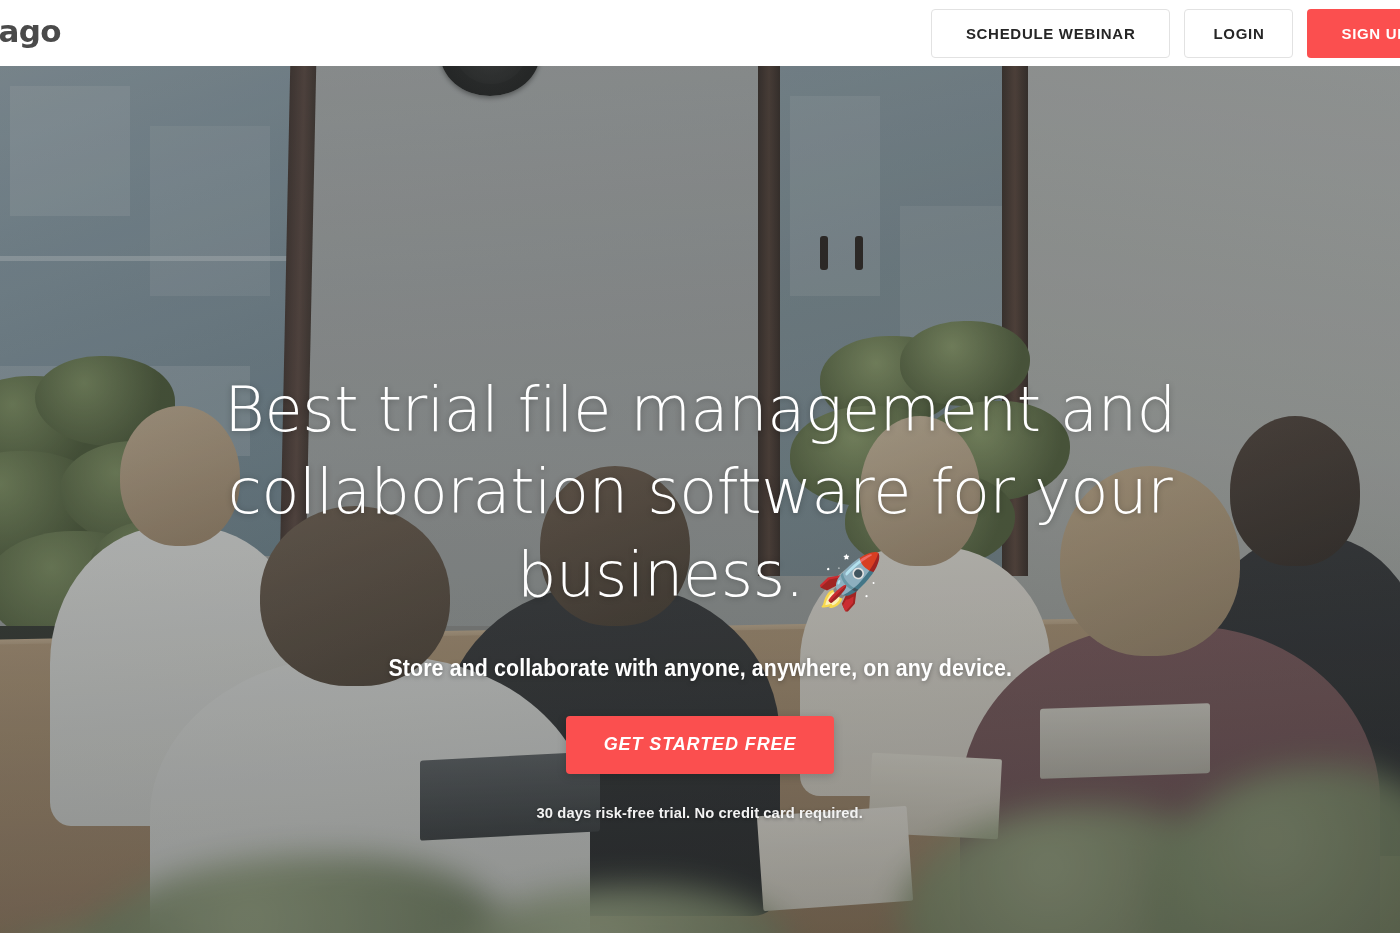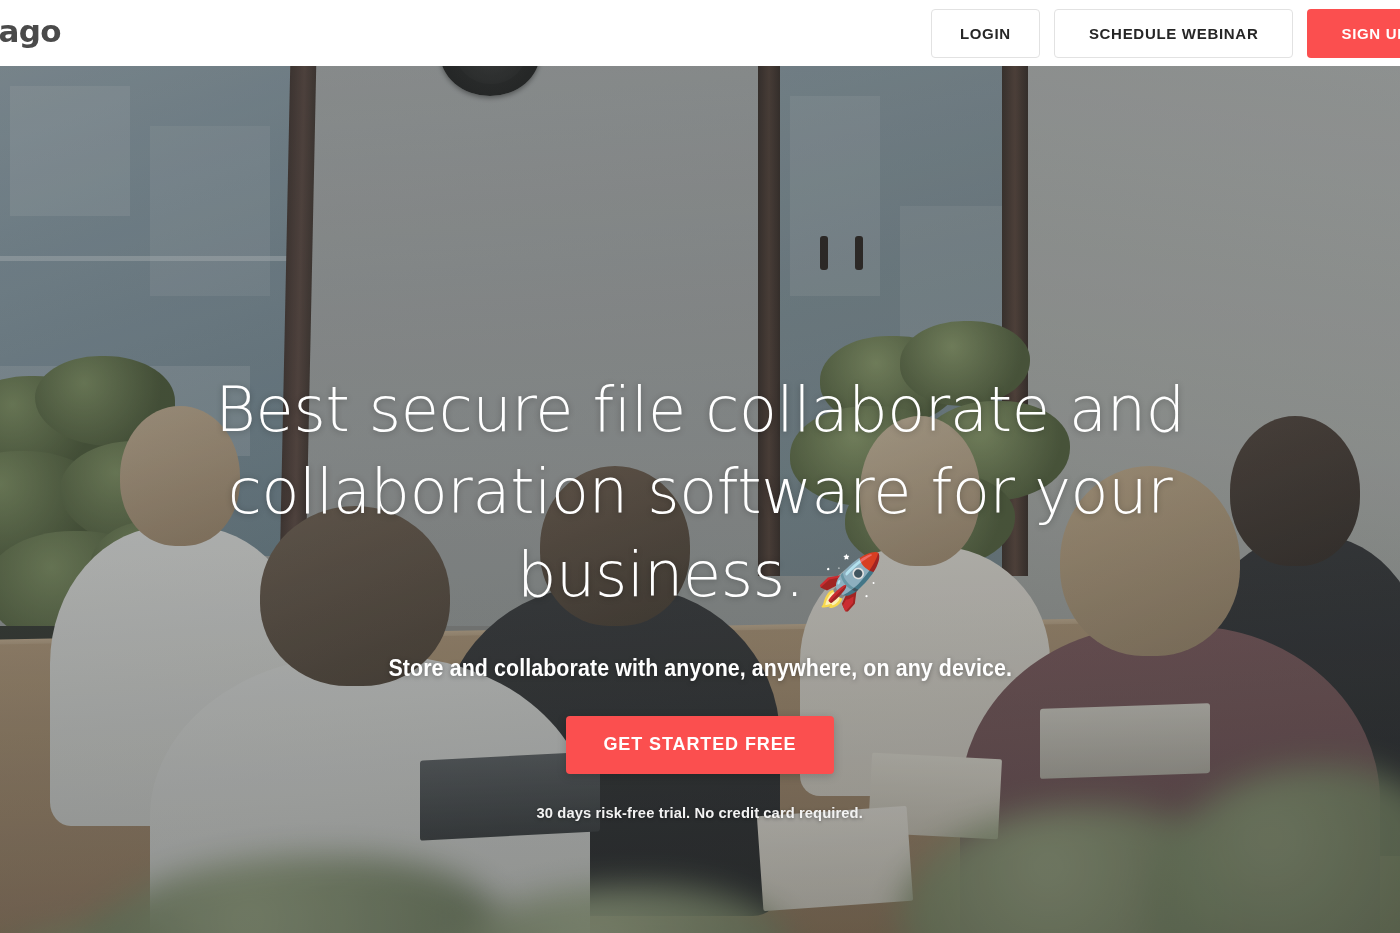--- a/index.html
+++ b/index.html
@@ -252,20 +252,21 @@
     background:#fb4f4f;
     border:none; border-radius:4px;
     width:268px; height:58px;
     color:#fff;
     font-size:18px; font-weight:700;
     letter-spacing:0.9px;
     text-transform:uppercase;
     cursor:pointer;
     box-shadow:0 2px 10px rgba(0,0,0,.18);
     font-family:"Liberation Sans", sans-serif;
+    font-style:italic;
   }
   .hero-note{
     margin-top:30px;
     font-size:15.5px;
     font-weight:700;
     color:#f2f2f2;
     letter-spacing:0.1px;
     text-shadow:0 1px 4px rgba(0,0,0,.4);
     font-family:"Liberation Sans", sans-serif;
     transform:scaleX(.95);
@@ -273,22 +274,22 @@
 </style>
 </head>
 <body>
 
 <header class="site-header">
 
   <div class="logo">eago</div>
 
 
   <div class="header-actions">
+    <button class="btn-outline wide">SCHEDULE WEBINAR</button>
     <button class="btn-outline">LOGIN</button>
-    <button class="btn-outline wide">SCHEDULE WEBINAR</button>
     <button class="btn-primary">SIGN UP</button>
   </div>
 
 </header>
 
 <section class="hero">
 
   <div class="hero-photo">
     <div class="ph wall-back"></div>
     <div class="ph wall-right"></div>
@@ -369,21 +370,21 @@
     <div class="fg-leaf fg3"></div>
     <div class="fg-leaf fg4"></div>
 
     <div class="hero-desat"></div>
     <div class="hero-veil"></div>
   </div>
 
   <div class="hero-content">
 
     <h1 class="hero-title">
-      <span>Best secure file collaborate and</span><br>
+      <span>Best trial file management and</span><br>
       <span>collaboration software for your business.</span><span class="rocket">🚀</span>
     </h1>
 
     <p class="hero-sub">Store and collaborate with anyone, anywhere, on any device.</p>
 
     <button class="hero-cta">GET STARTED FREE</button>
 
     <p class="hero-note">30 days risk-free trial. No credit card required.</p>
 
   </div>

